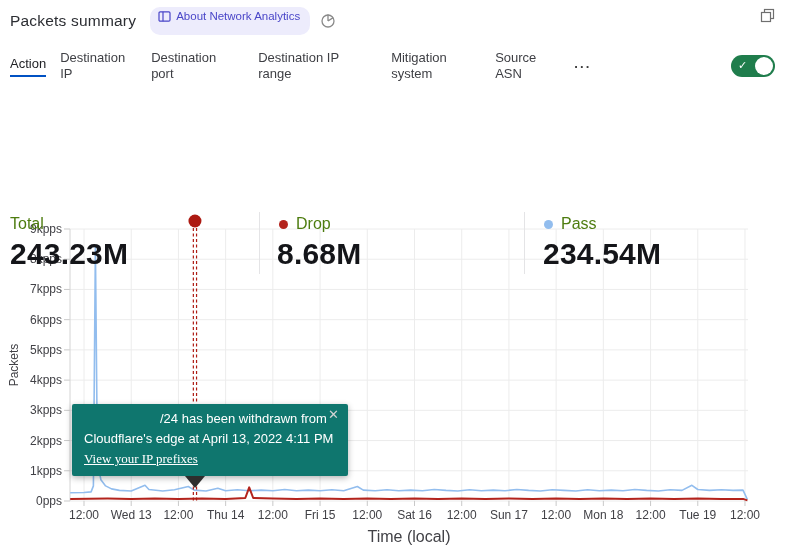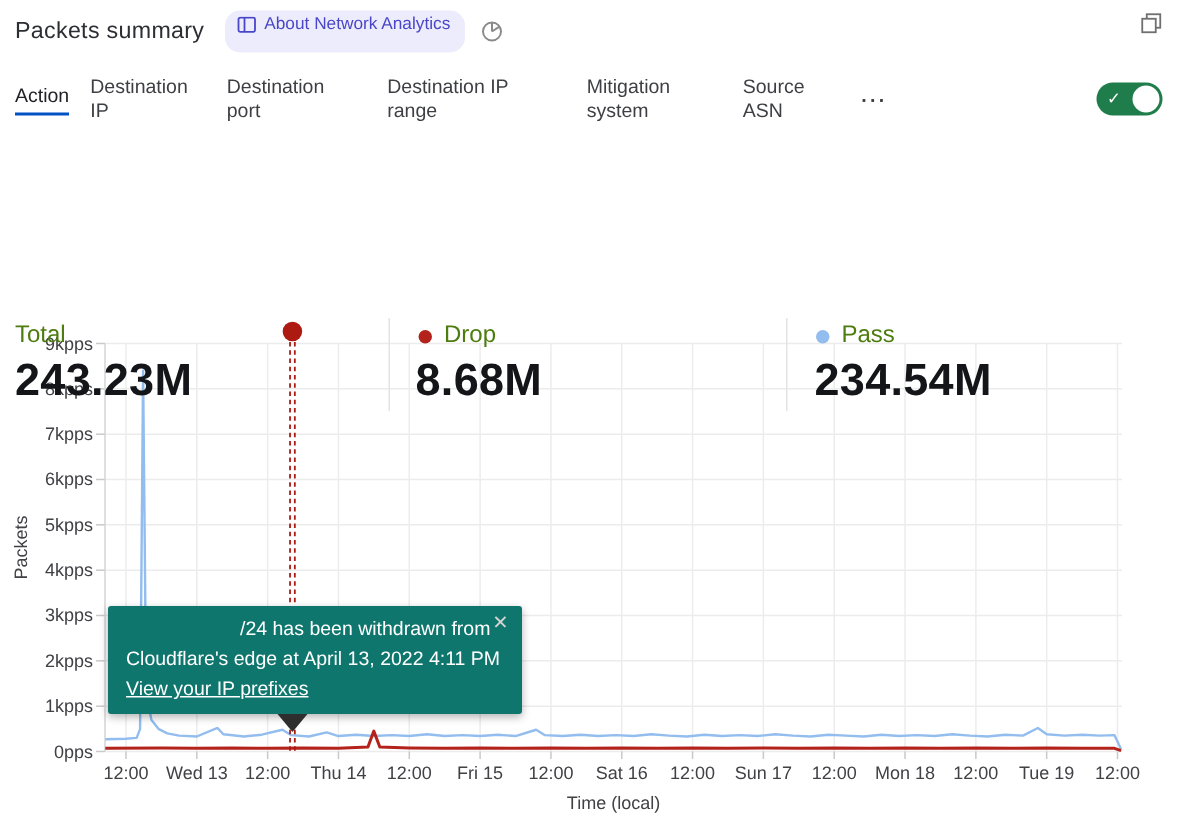--- a/index.html
+++ b/index.html
@@ -31,28 +31,28 @@
   
   .stats{position:absolute;left:0;top:105px;width:785px;height:70px;}
   .vdiv{position:absolute;top:2px;width:1px;height:62px;background:#e4e4e6;}
   .stat-label-row{position:absolute;display:flex;align-items:center;gap:8px;font-size:16px;color:#4d7c0f;}
   .dot{width:9px;height:9px;border-radius:50%;flex:none;}
   .stat-value{position:absolute;font-size:30px;font-weight:700;color:#141519;letter-spacing:.2px;}
   
   #chart-svg{position:absolute;left:0;top:0;width:785px;height:555px;pointer-events:none;}
   .y-axis-title{position:absolute;left:-36px;top:358px;width:100px;text-align:center;
     transform:rotate(-90deg);font-size:12px;color:#414146;}
-  .x-axis-title{position:absolute;left:70px;width:678px;top:528px;text-align:center;font-size:12px;color:#414146;}
+  .x-axis-title{position:absolute;left:70px;width:678px;top:528px;text-align:center;font-size:16px;color:#414146;}
   
   .tooltip{position:absolute;left:72px;top:404px;width:276px;background:#2e2e2e;color:#fff;
     border-radius:2px;padding:5px 12px 7px 12px;box-sizing:border-box;font-size:13px;line-height:20px;
     box-shadow:0 2px 6px rgba(0,0,0,.3);}
   .tooltip .l1{text-indent:76px;white-space:nowrap;}
   .tooltip .l2{white-space:nowrap;}
-  .tooltip .link{text-decoration:underline;cursor:pointer;display:inline-block;}
+  .tooltip .link{text-decoration:underline;cursor:pointer;display:inline-block;font-family:Liberation Serif, serif;}
   .tooltip .close{position:absolute;right:9px;top:4px;font-size:13px;color:#d4d4d4;cursor:pointer;line-height:14px;}
   .tooltip .ptr{position:absolute;top:100%;left:113px;width:0;height:0;
     border-left:10px solid transparent;border-right:10px solid transparent;border-top:12px solid #2e2e2e;}
 </style>
 </head>
 <body>
 
 <svg id="chart-svg" viewBox="0 0 785 555" xmlns="http://www.w3.org/2000/svg">
     <line x1="70" y1="501" x2="748" y2="501" stroke="#ececec" stroke-width="1"></line>
     <line x1="64" y1="501" x2="70" y2="501" stroke="#c9c9c9" stroke-width="1"></line>

